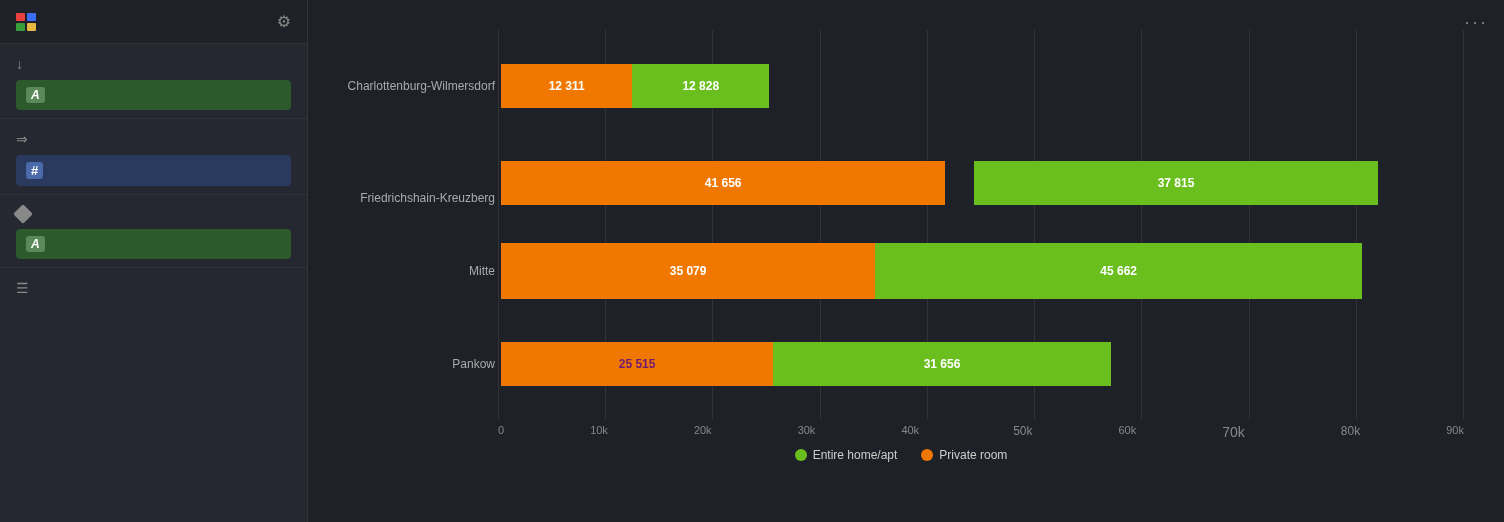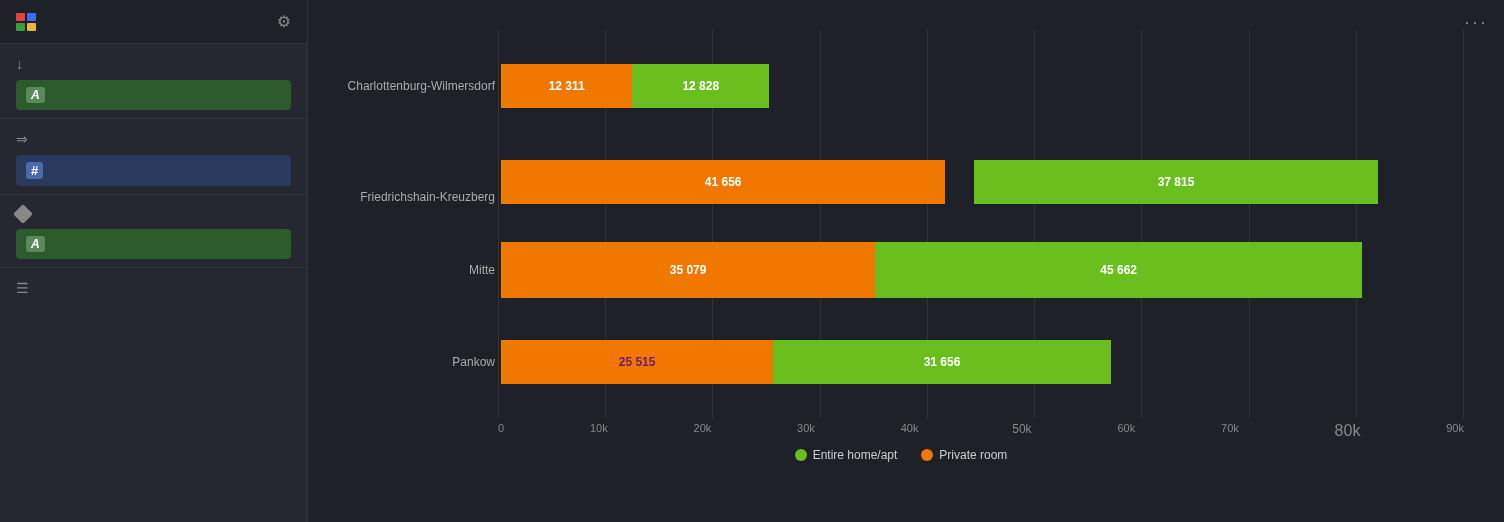--- a/index.html
+++ b/index.html
@@ -324,22 +324,22 @@
     </div>
 
     <div style="margin-left:170px; margin-right:10px; display:flex; justify-content:space-between; padding-top:4px;" id="x-axis">
     <span style="font-size: 11px; color: rgb(136, 136, 136);">0</span>
         <span style="font-size: 11px; color: rgb(136, 136, 136);">10k</span>
         <span style="font-size: 11px; color: rgb(136, 136, 136);">20k</span>
         <span style="font-size: 11px; color: rgb(136, 136, 136);">30k</span>
         <span style="font-size: 11px; color: rgb(136, 136, 136);">40k</span>
         <span style="font-size: 12px; color: rgb(136, 136, 136); margin-left: 8px;">50k</span>
         <span style="font-size: 11px; color: rgb(136, 136, 136);">60k</span>
-        <span style="font-size: 11px; color: rgb(136, 136, 136);">70k</span>
-        <span style="font-size: 16px; color: rgb(136, 136, 136); padding-left: 10px;">80k</span>
+        <span style="font-size: 14px; color: rgb(136, 136, 136);">70k</span>
+        <span style="font-size: 12px; color: rgb(136, 136, 136); padding-left: 10px;">80k</span>
         <span style="font-size: 11px; color: rgb(136, 136, 136);">90k</span>
       </div>
   </div>
 
   <div class="legend" id="legend">
   <div style="display: flex; align-items: center; gap: 6px; font-size: 12px; color: rgb(204, 204, 204);">
         <span style="width: 12px; height: 12px; border-radius: 50%; background: rgb(106, 191, 30);"></span>
         <span>Entire home/apt</span>
       </div>
       <div style="display: flex; align-items: center; gap: 6px; font-size: 12px; color: rgb(204, 204, 204);">

